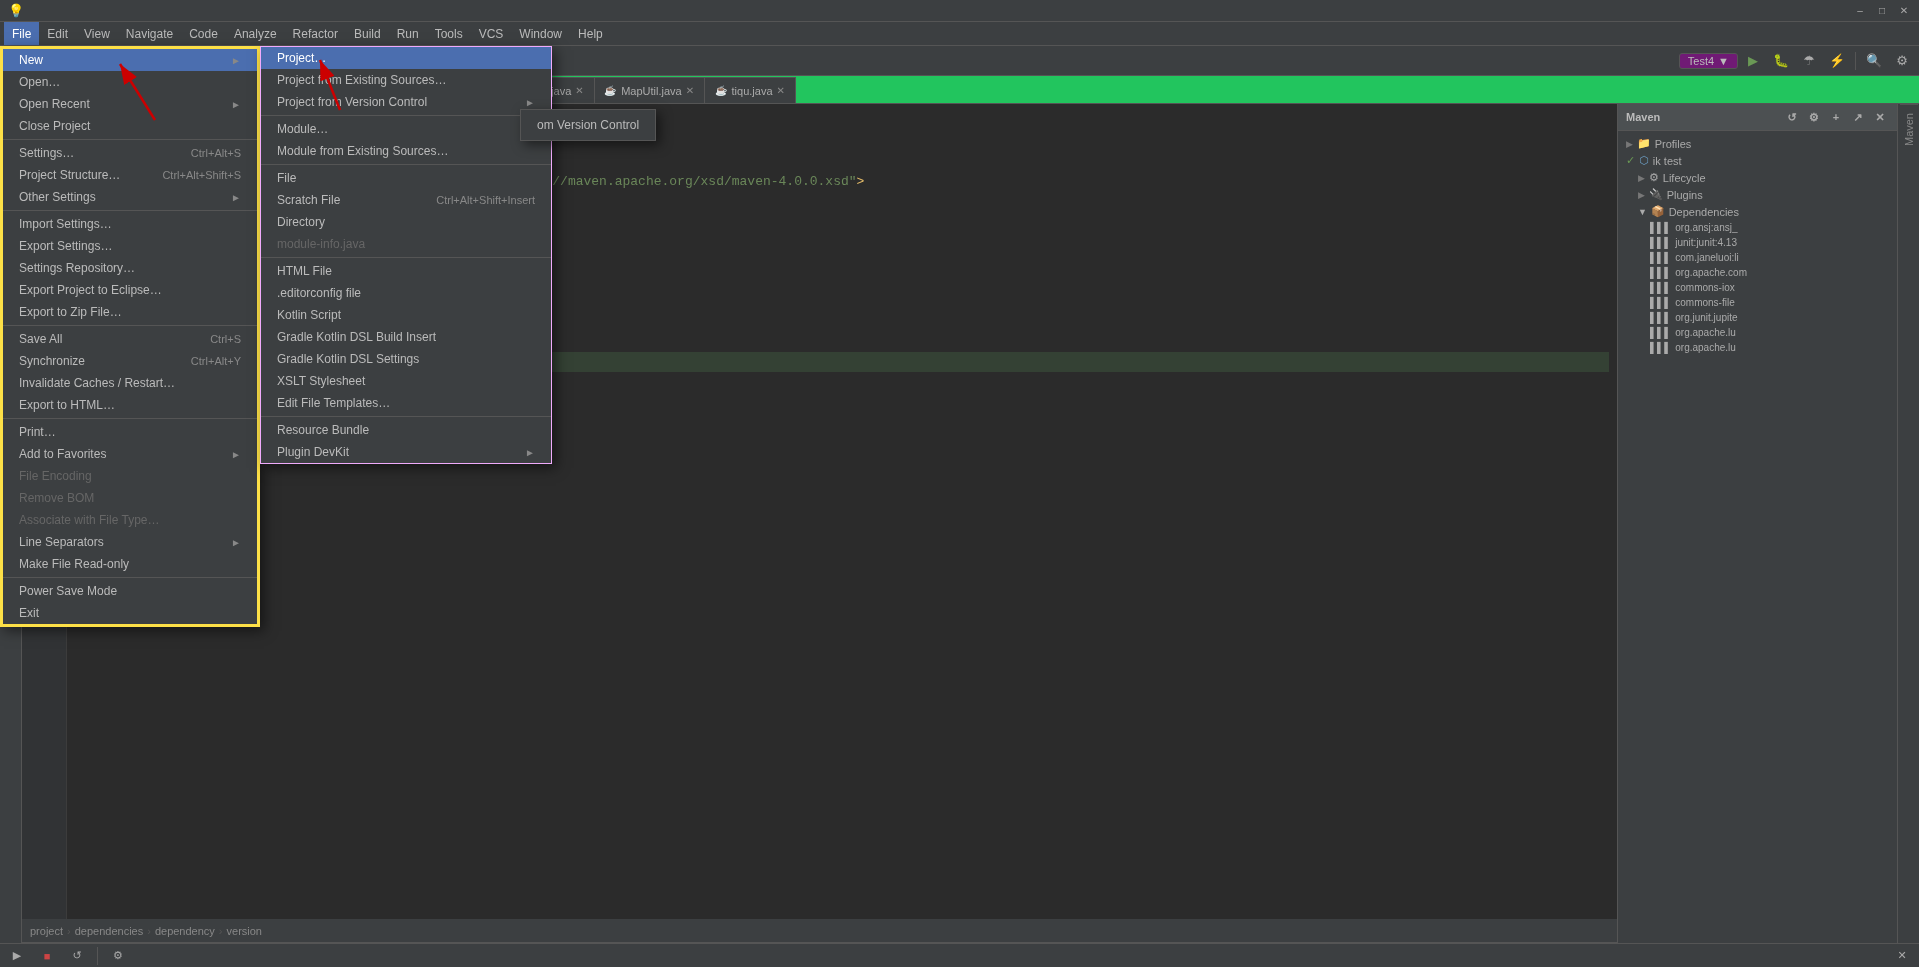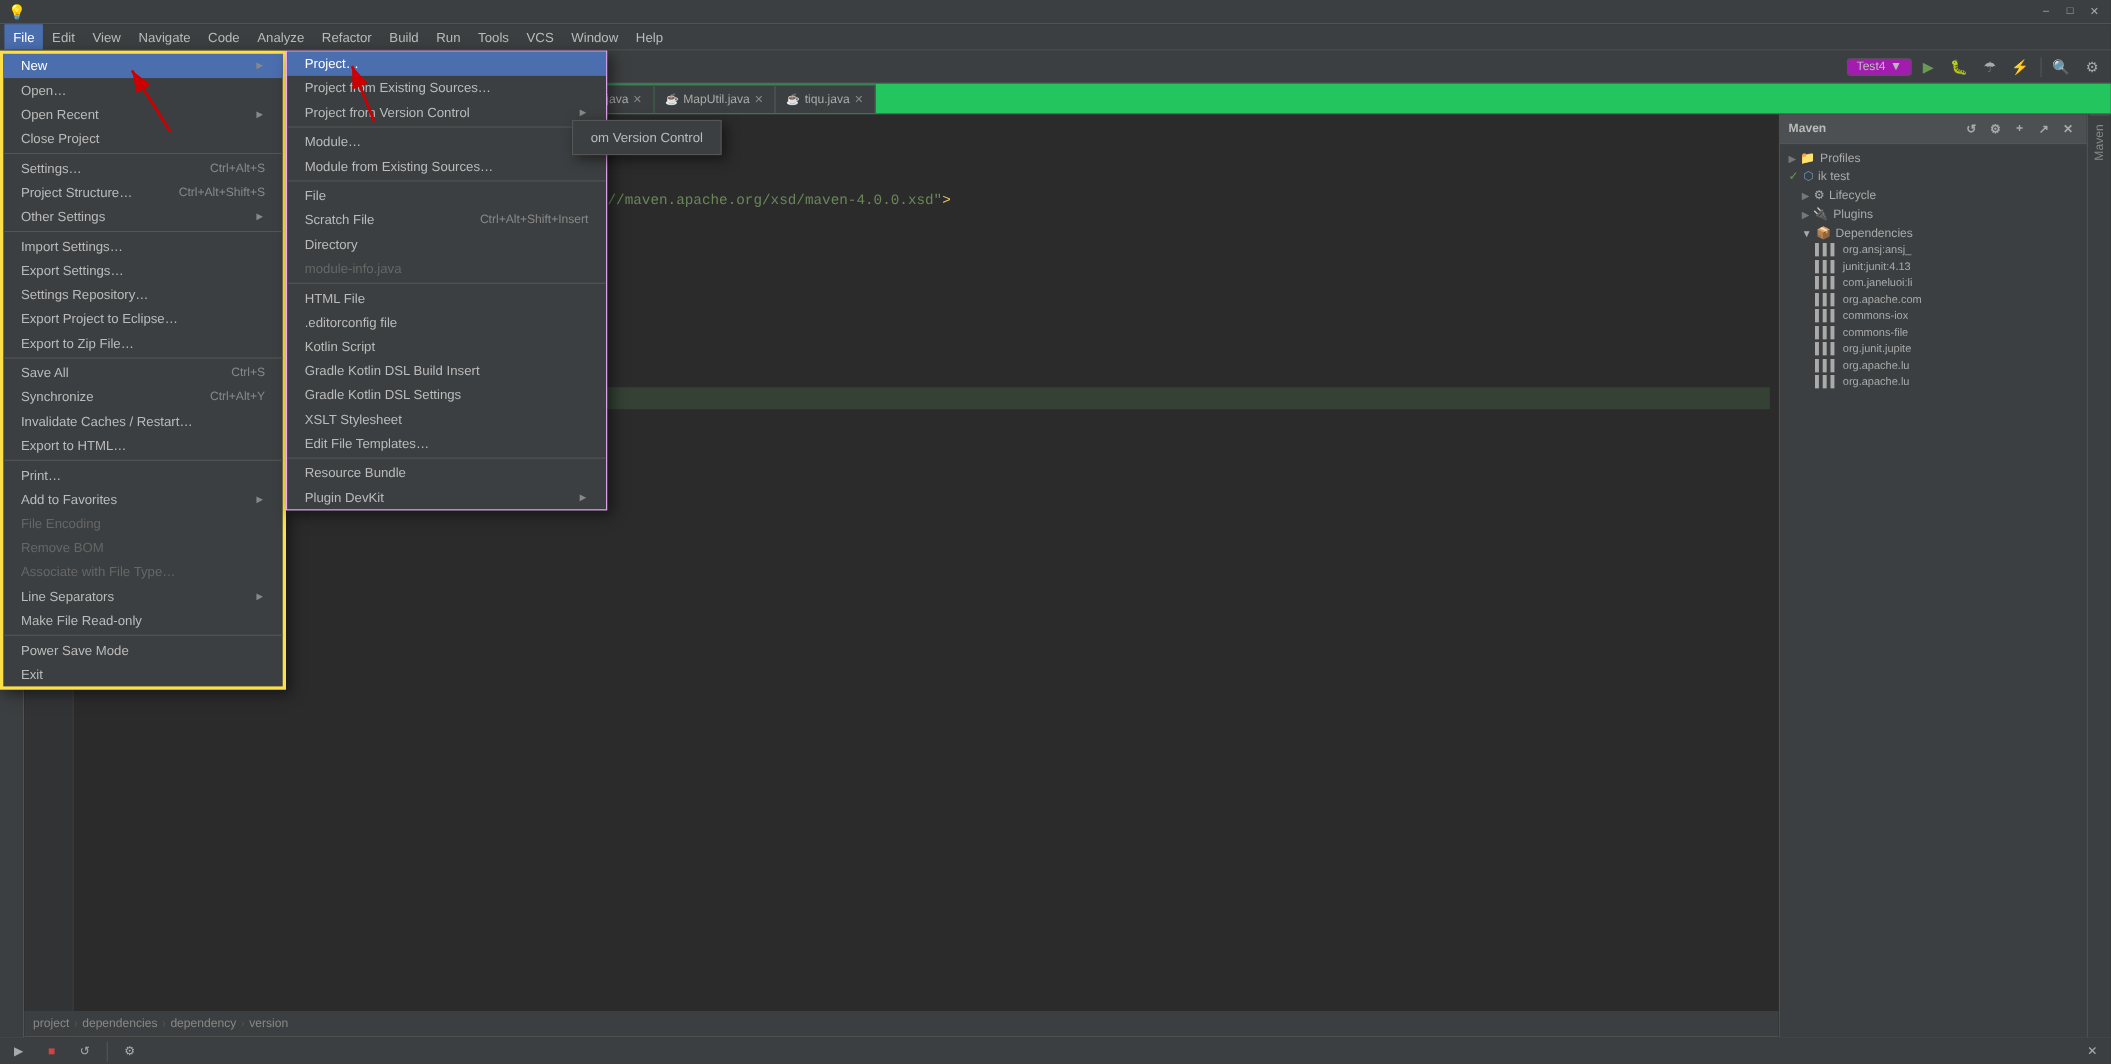--- a/index.html
+++ b/index.html
@@ -68,21 +68,21 @@
     }
     .toolbar-btn {
       width: 26px; height: 26px;
       display: flex; align-items: center; justify-content: center;
       cursor: pointer; color: #aaa; font-size: 13px;
       border-radius: 2px;
     }
     .toolbar-sep { width: 1px; height: 18px; background: #555; margin: 0 3px; }
     .toolbar-spacer { flex: 1; }
     .run-config {
-      background: #a21caf;
+      background: #701a75;
       border: 1px solid #555;
       border-radius: 3px;
       padding: 1px 8px;
       color: #bbb;
       font-size: 11px;
       display: flex;
       align-items: center;
       gap: 4px;
     }
 

